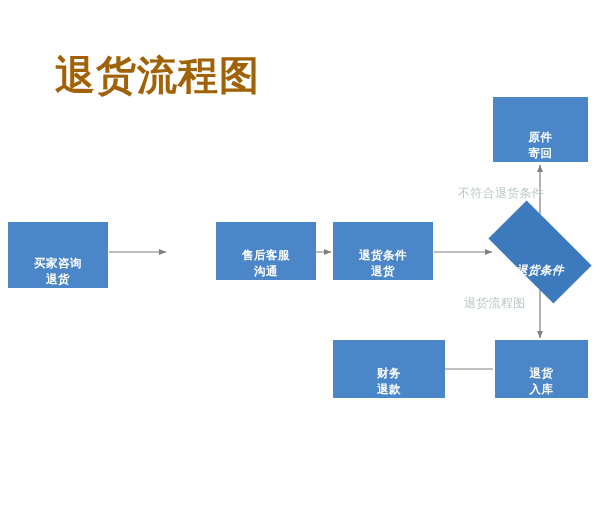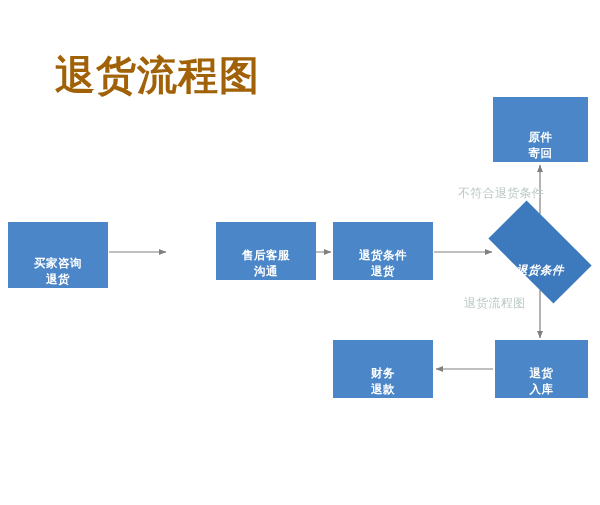--- a/index.html
+++ b/index.html
@@ -139,21 +139,21 @@
   <div class="node process" style="left:493px; top:97px; width:95px; height:65px;">
     <span class="label">原件
 寄回</span>
   </div>
 
   <div class="node process" style="left:495px; top:340px; width:93px; height:58px;">
     <span class="label">退货
 入库</span>
   </div>
 
-  <div class="node process" style="left:333px; top:340px; width:100px; height:58px;">
+  <div class="node process" style="left:333px; top:340px; width:112px; height:58px;">
     <span class="label">财务
 退款</span>
   </div>
 
   <div class="edge-label" style="left:458px; top:185px;">不符合退货条件</div>
 
   <div class="edge-label" style="left:464px; top:295px;">退货流程图</div>
 
 </div>
 

